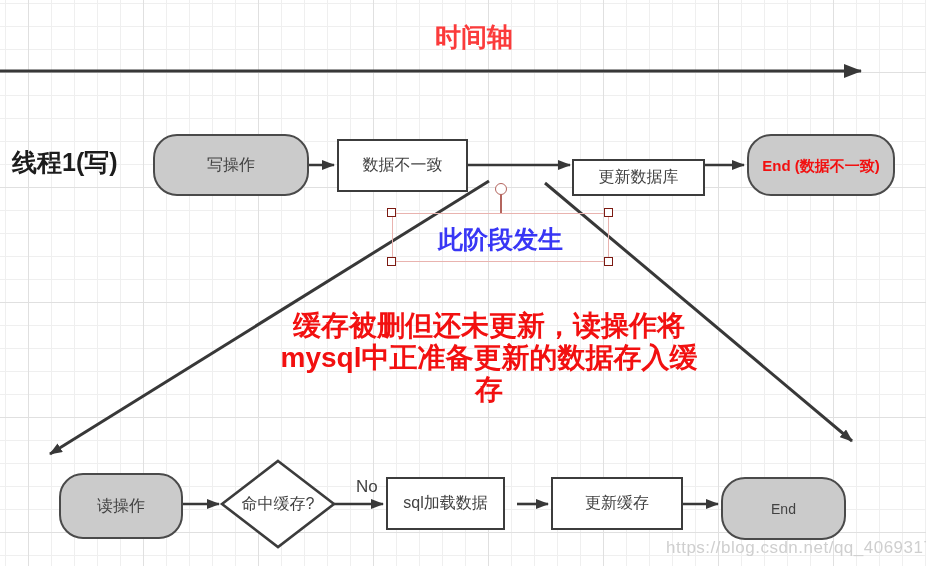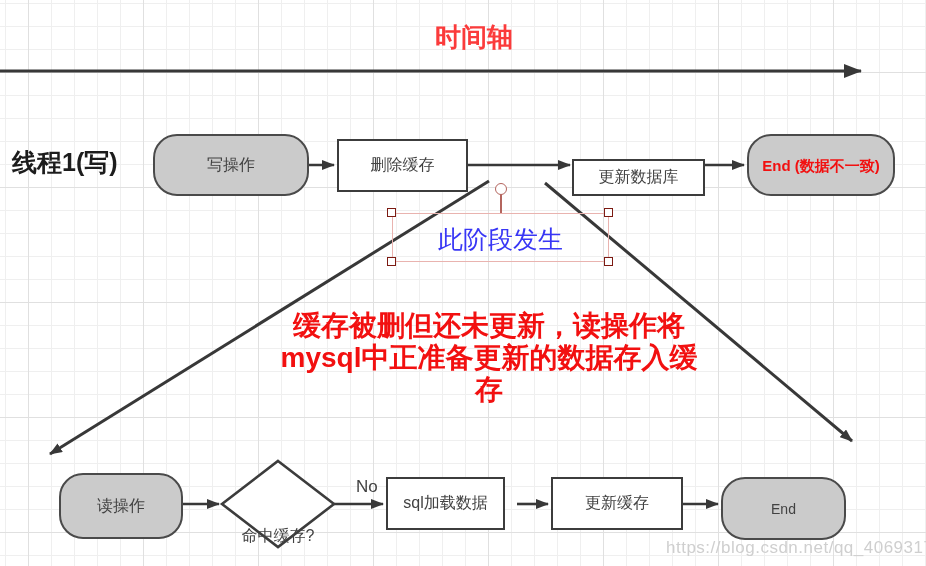--- a/index.html
+++ b/index.html
@@ -37,26 +37,26 @@
     color:var(--text-red);font-weight:bold;font-size:15px;line-height:19px;padding:0 11px;}
   .n-read-start{left:59px;top:473px;width:124px;height:66px;}
   .n-load-sql{left:386px;top:477px;width:119px;height:53px;}
   .n-update-cache{left:551px;top:477px;width:132px;height:53px;}
   .n-read-end{left:721px;top:477px;width:125px;height:63px;font-size:14px;}
 
   .timeline-title{position:absolute;left:404px;top:20px;width:140px;text-align:center;
     font-size:26px;font-weight:bold;color:var(--title-red);}
   .thread-label{position:absolute;left:12px;top:146px;font-size:25px;font-weight:bold;color:var(--thread-black);}
   .diamond-label{position:absolute;left:224px;top:494px;width:108px;text-align:center;
-    font-size:16px;color:var(--label-dark);margin-top:32px;}
+    font-size:16px;color:var(--label-dark);}
   .no-label{position:absolute;left:356px;top:477px;font-size:17px;color:var(--label-dark);}
   .explanation{position:absolute;left:274px;top:310px;width:430px;text-align:center;
     font-size:28px;font-weight:bold;line-height:32px;color:var(--text-red);}
   .stage-label{position:absolute;left:392px;top:223px;width:217px;text-align:center;
-    font-size:25px;font-weight:normal;color:var(--stage-blue);}
+    font-size:25px;font-weight:bold;color:var(--stage-blue);}
 
   .sel-outline{position:absolute;left:392px;top:213px;width:217px;height:49px;
     border:1px solid var(--selection-outline);box-sizing:border-box;}
   .handle{position:absolute;width:7px;height:7px;background:#fff;border:1.5px solid var(--handle-border);}
   .h-tl{left:387px;top:208px;} .h-tr{left:604px;top:208px;}
   .h-bl{left:387px;top:257px;} .h-br{left:604px;top:257px;}
   .rot-stem{position:absolute;left:500px;top:194px;width:2px;height:19px;background:var(--rotation-color);}
   .rot-circle{position:absolute;left:495px;top:183px;width:12px;height:12px;box-sizing:border-box;
     border:1.5px solid var(--rotation-color);border-radius:50%;background:#fff;}
 
@@ -92,21 +92,21 @@
     <line class="edge" x1="517" y1="504" x2="548" y2="504" marker-end="url(#ah)"></line>
     <line class="edge" x1="683" y1="504" x2="718" y2="504" marker-end="url(#ah)"></line>
 
     <polygon class="diamond" points="278,461 334,504 278,547 222,504"></polygon>
   </svg>
 
   <div class="timeline-title">时间轴</div>
   <div class="thread-label">线程1(写)</div>
 
   <div class="node terminator n-write-start">写操作</div>
-  <div class="node process n-delete-cache">删除缓存</div>
+  <div class="node process n-delete-cache">数据不一致</div>
   <div class="node process n-update-db">更新数据库</div>
   <div class="node terminator n-write-end">End  (数据不一致)</div>
 
   <div class="node terminator n-read-start">读操作</div>
   <div class="diamond-label">命中缓存?</div>
   <div class="no-label">No</div>
   <div class="node process n-load-sql">sql加载数据</div>
   <div class="node process n-update-cache">更新缓存</div>
   <div class="node terminator n-read-end">End</div>
 

